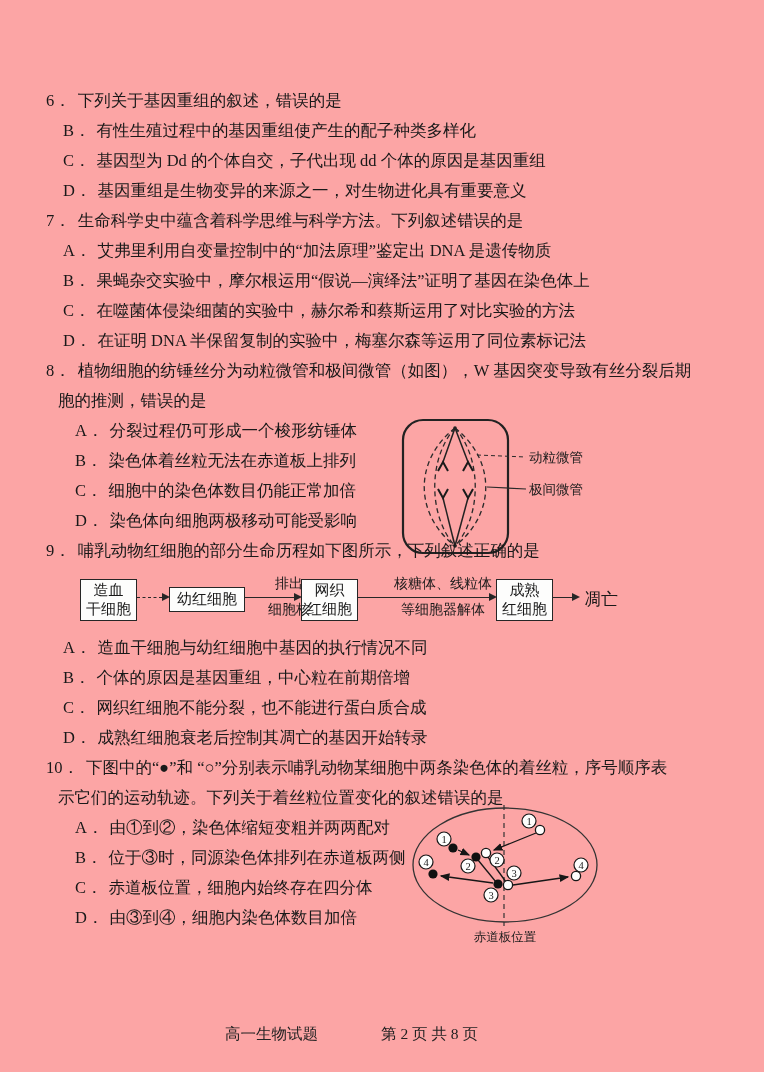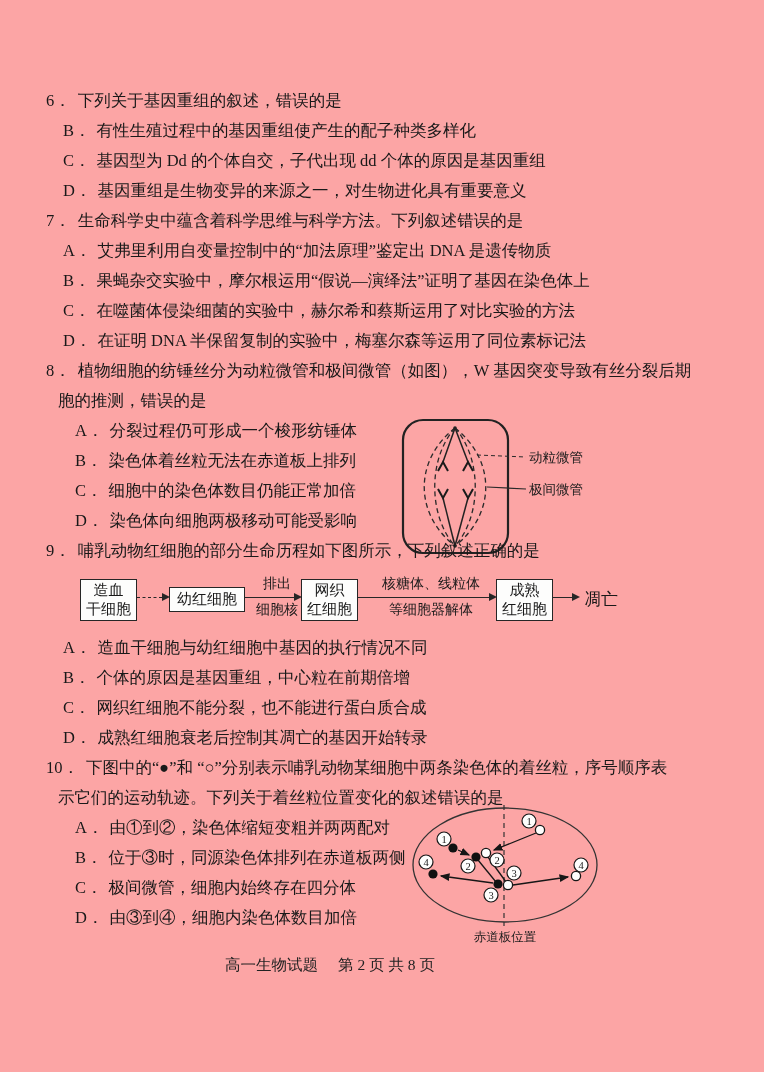--- a/index.html
+++ b/index.html
@@ -29,31 +29,31 @@
   }
   .fbox.single { padding:2px 7px; }
   .flow-arrow { position:relative; height:67px; flex:none; }
   .shaft { position:absolute; left:0; right:7px; top:31px; border-top:1.6px solid #262626; }
   .shaft::after {
     content:""; position:absolute; right:-8px; top:-5.3px; width:0; height:0;
     border-left:8px solid #262626; border-top:4.5px solid transparent; border-bottom:4.5px solid transparent;
   }
   .flow-arrow.dashed .shaft { border-top-style:dashed; }
   .lbl-t, .lbl-b {
-    position:absolute; left:4px; width:100%; text-align:center;
+    position:absolute; left:16px; width:100%; text-align:center;
     font-size:14px; white-space:nowrap; line-height:18px;
   }
   .lbl-t { top:9px; }
   .lbl-b { top:35px; }
   .death { font-size:17px; margin-left:5px; flex:none; }
 
   .diagram-abs { position:absolute; }
   .footer {
-    position:absolute; top:955px; left:225px;
-    display:flex; gap:20px; font-size:15.5px; color:#222;
+    position:absolute; top:1024px; left:225px;
+    display:flex; gap:63px; font-size:15.5px; color:#222;
   }
   svg text { font-family:"Liberation Serif","DejaVu Serif",serif; fill:#1c1c1c; }
 </style>
 </head>
 <body>
 
 <div class="sheet">
   <div class="content">
 
     <div class="question">
@@ -152,21 +152,21 @@
       <div class="line opt"><span class="optlabel">B．</span><span>个体的原因是基因重组，中心粒在前期倍增</span></div>
       <div class="line opt"><span class="optlabel">C．</span><span>网织红细胞不能分裂，也不能进行蛋白质合成</span></div>
       <div class="line opt"><span class="optlabel">D．</span><span>成熟红细胞衰老后控制其凋亡的基因开始转录</span></div>
     </div>
 
     <div class="question">
       <div class="line"><span class="qnum">10．</span><span>下图中的“●”和 “○”分别表示哺乳动物某细胞中两条染色体的着丝粒，序号顺序表</span></div>
       <div class="line wrap-indent">示它们的运动轨迹。下列关于着丝粒位置变化的叙述错误的是</div>
       <div class="line opt2"><span class="optlabel">A．</span><span>由①到②，染色体缩短变粗并两两配对</span></div>
       <div class="line opt2"><span class="optlabel">B．</span><span>位于③时，同源染色体排列在赤道板两侧</span></div>
-      <div class="line opt2"><span class="optlabel">C．</span><span>极间微管，细胞内始终存在四分体</span></div>
+      <div class="line opt2"><span class="optlabel">C．</span><span>赤道板位置，细胞内始终存在四分体</span></div>
       <div class="line opt2"><span class="optlabel">D．</span><span>由③到④，细胞内染色体数目加倍</span></div>
 
       <svg class="diagram-abs" style="left:354px; top:40px;" width="330" height="160" viewBox="0 0 330 160">
         <defs>
           <marker id="arr" markerWidth="9" markerHeight="8" refX="6.5" refY="3" orient="auto">
             <path d="M0,0 L7.5,3 L0,6 z" fill="#161616"></path>
           </marker>
         </defs>
         <ellipse cx="105" cy="72" rx="92" ry="57" fill="none" stroke="#333" stroke-width="1.3"></ellipse>
         <line x1="104" y1="12" x2="104" y2="133" stroke="#333" stroke-width="1.2" stroke-dasharray="5,4"></line>

